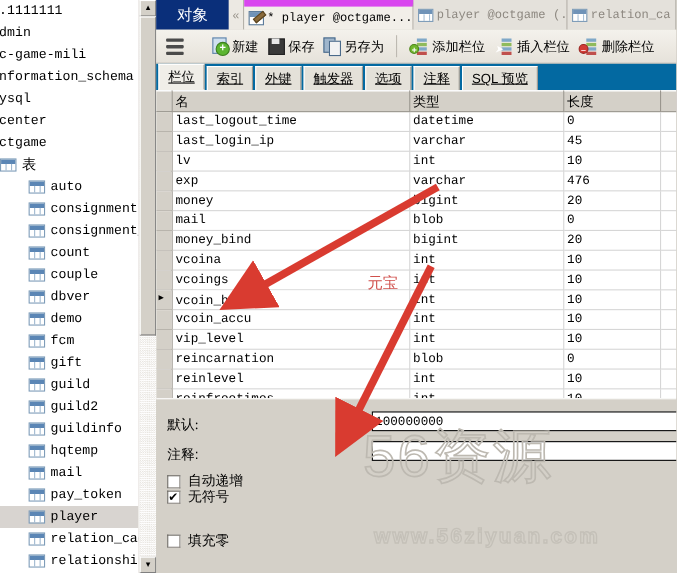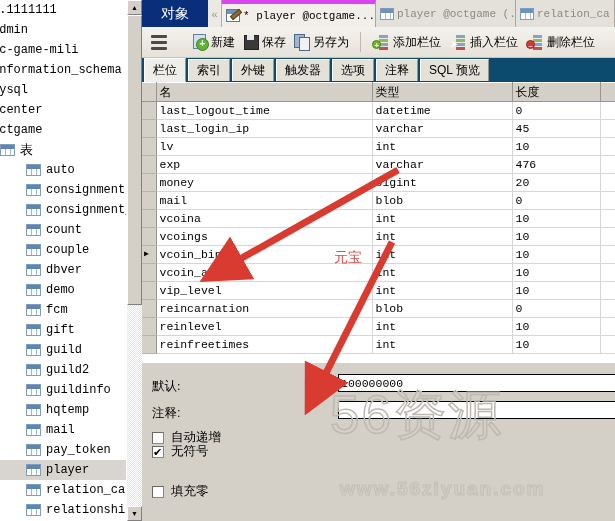--- a/index.html
+++ b/index.html
@@ -133,21 +133,21 @@
     padding: 0 4px 0 4px;
     background: #ece9e3;
     border-right: 1px solid #aaa69e;
     font-family: "Liberation Mono", monospace;
     font-size: 11px;
     white-space: nowrap;
     overflow: hidden;
   }
   .doc-tab.active {
     background: #f2efe9;
-    border-top: 4px solid #d946ef;
+    border-top: 6px solid #d946ef;
     font-weight: normal;
     color: #000;
   }
   .doc-tab.inactive { color: #8d8880; background: #e4e1db; }
   .doc-tab .ti { margin-right: 3px; flex: 0 0 auto; }
   .pencil-icon {
     display: inline-block;
     width: 14px; height: 13px;
     position: relative;
     background: linear-gradient(to bottom,#6f93b8 0,#6f93b8 4px,#fff 4px,#fff 13px);
@@ -251,24 +251,25 @@
   }
   .badge-add { background:#6fb62c; border:1px solid #4c8518; }
   .badge-del { background:#d23b35; border:1px solid #9b2621; }
   .badge-ins { background:transparent; color:#f09020; font-size:12px; line-height:9px; }
 
   
   #subtabs {
     position: absolute;
     left: 142px; top: 58px;
     width: 473px; height: 24px;
-    background: #0c4a6e;
+    background: #0369a1;
     display: flex;
-    align-items: center;
+    align-items: flex-end;
     padding-left: 2px;
+    text-decoration: underline;
   }
   .subtab {
     height: 22px;
     padding: 0 8px;
     display: flex; align-items: center;
     font-size: 12px;
     color: #000;
     background: #e4e1d9;
     border-left: 1px solid #fff;
     border-top: 1px solid #fff;
@@ -729,20 +730,27 @@
           </tr>
           <tr>
             <td class="rowhdr"></td>
             <td class="name-cell"><span>mail</span></td>
             <td>blob</td>
             <td>0</td>
             <td></td>
           </tr>
           <tr>
             <td class="rowhdr"></td>
+            <td class="name-cell"><span>money_bind</span></td>
+            <td>bigint</td>
+            <td>20</td>
+            <td></td>
+          </tr>
+          <tr>
+            <td class="rowhdr"></td>
             <td class="name-cell"><span>vcoina</span></td>
             <td>int</td>
             <td>10</td>
             <td></td>
           </tr>
           <tr>
             <td class="rowhdr"></td>
             <td class="name-cell"><span>vcoings</span></td>
             <td>int</td>
             <td>10</td>

